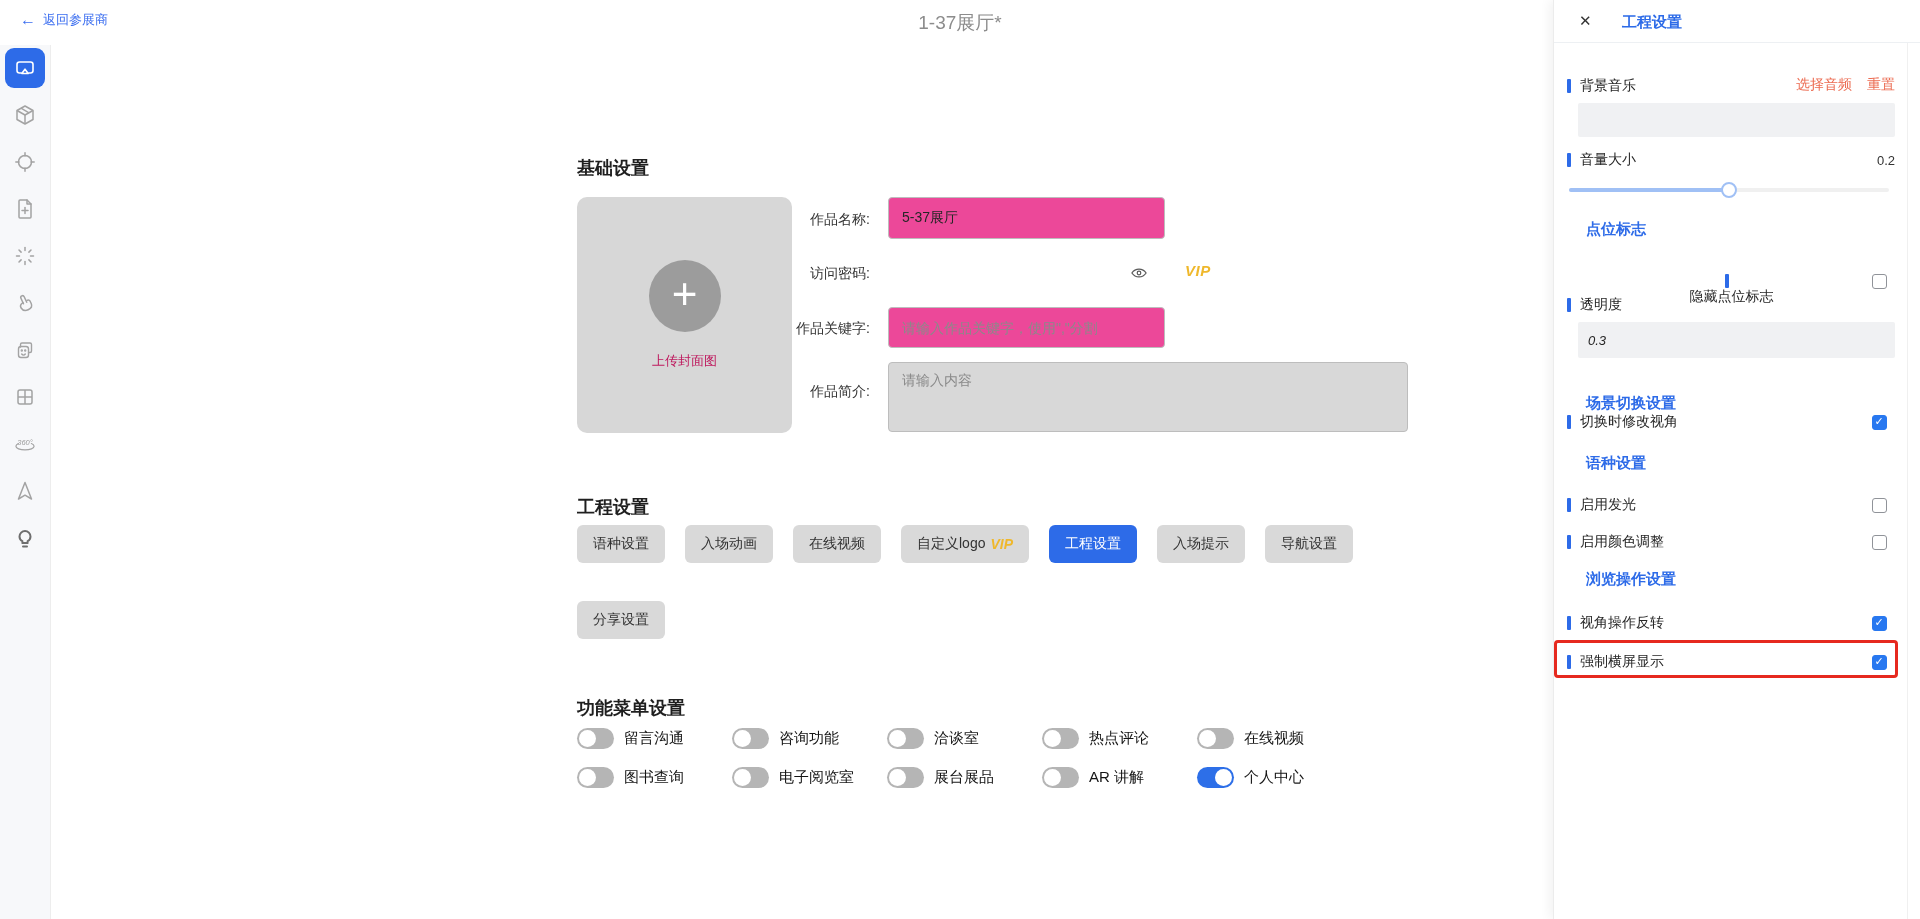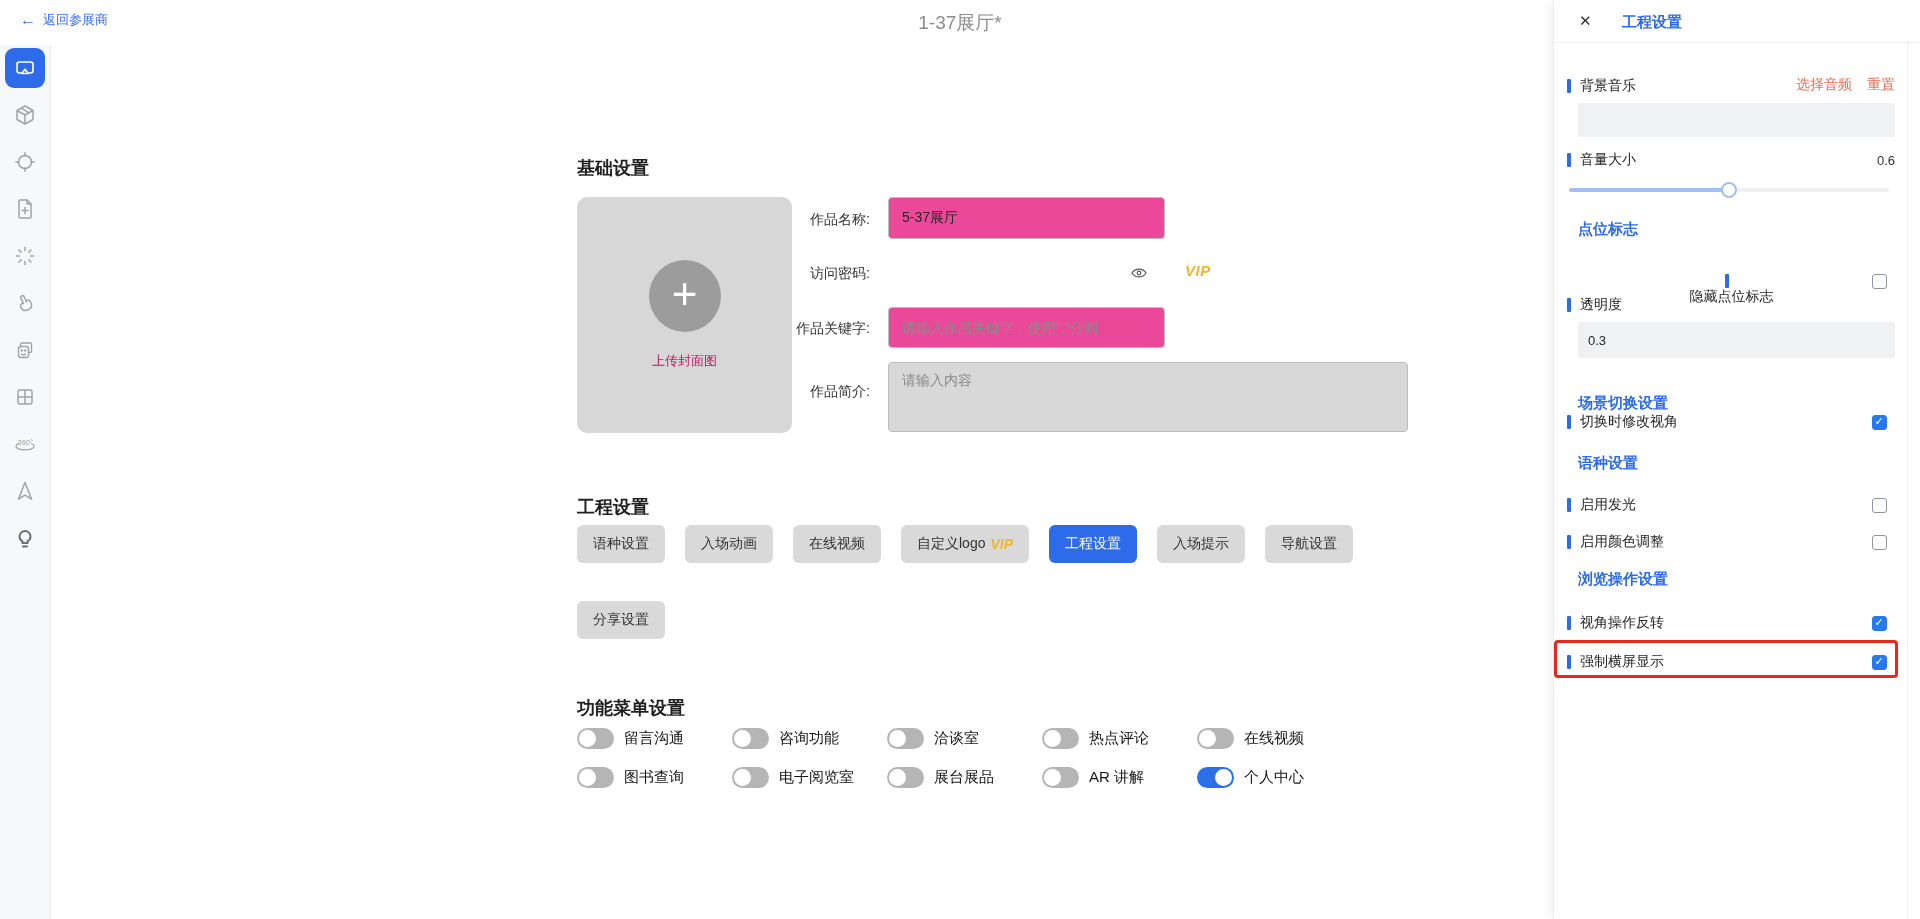--- a/index.html
+++ b/index.html
@@ -65,31 +65,31 @@
   .toggle-label { margin-left:10px; font-size:15px; color:#141414; }
 
   
   .panel { position:absolute; left:1553px; top:0; width:367px; height:919px; background:#fff;
            border-left:1px solid #ececec; box-shadow:-4px 0 10px rgba(0,0,0,.05); z-index:6; }
   .panel-header { position:absolute; left:0; top:0; right:0; height:43px; border-bottom:1px solid #edf0f3; }
   .panel-close { position:absolute; left:25px; top:12px; font-size:15px; color:#333; cursor:pointer; }
   .panel-title { position:absolute; left:68px; top:13px; font-size:15px; font-weight:bold; color:#2d6be8; }
   .panel-scrolltrack { position:absolute; right:12px; top:43px; bottom:0; width:1px; background:#f0f0f0; }
 
-  .p-head { position:absolute; left:24px; font-size:15px; font-weight:bold; color:#2d6be8; }
+  .p-head { position:absolute; left:32px; font-size:15px; font-weight:bold; color:#2d6be8; }
   .p-row { position:absolute; left:13px; right:24px; height:20px; display:flex; align-items:center; }
   .bluebar { width:4px; height:14px; background:#2d6be8; border-radius:1px; margin-right:9px; flex:none; }
   .p-label { font-size:14px; color:#262626; }
   .p-links { position:absolute; right:1px; top:0; display:flex; gap:15px; }
   .p-link { font-size:14px; color:#ec6c52; cursor:pointer; }
   .p-value { position:absolute; right:1px; font-size:13px; color:#333; }
   .p-box { position:absolute; left:24px; right:25px; background:#f0f1f3; border:none; border-radius:2px;
            font-size:13px; color:#262626; font-family:inherit; }
   .bgm-box { top:103px; height:34px; padding:0 10px; }
-  .opacity-box { top:322px; height:36px; padding:16px 10px; }
+  .opacity-box { top:322px; height:36px; padding:16px 10px;font-style:italic; }
 
   .slider { position:absolute; left:15px; top:182px; width:320px; height:16px; cursor:pointer; }
   .slider-track { position:absolute; left:0; right:0; top:6px; height:4px; border-radius:2px; background:#f0f0f0; }
   .slider-fill { position:absolute; left:0; top:6px; height:4px; border-radius:2px; background:#a0c0f5; width:50%; }
   .slider-handle { position:absolute; left:calc(50% - 8px); top:0; width:16px; height:16px; border-radius:50%;
                    background:#fff; border:2px solid #a0c0f5; }
 
   .checkbox { position:absolute; right:9px; width:15px; height:15px; border:1.5px solid #909399;
               border-radius:3px; background:#fff; cursor:pointer; }
   .checkbox.checked { background:#2878f0; border-color:#2878f0; }
@@ -362,21 +362,21 @@
       <span class="p-links">
         <span class="p-link">选择音频</span>
         <span class="p-link">重置</span>
       </span>
     </div>
     <input class="p-box bgm-box" readonly="" value="" style="">
 
     <div class="p-row" style="top:150px;">
       <span class="bluebar"></span>
       <span class="p-label">音量大小</span>
-      <span class="p-value">0.6</span>
+      <span class="p-value">0.2</span>
     </div>
     <div class="slider">
       <div class="slider-track"></div>
       <div class="slider-fill"></div>
       <div class="slider-handle"></div>
     </div>
 
     <div class="p-head" style="top:220px;">点位标志</div>
 
     <div class="p-row" style="top:274px;flex-direction:column;">

